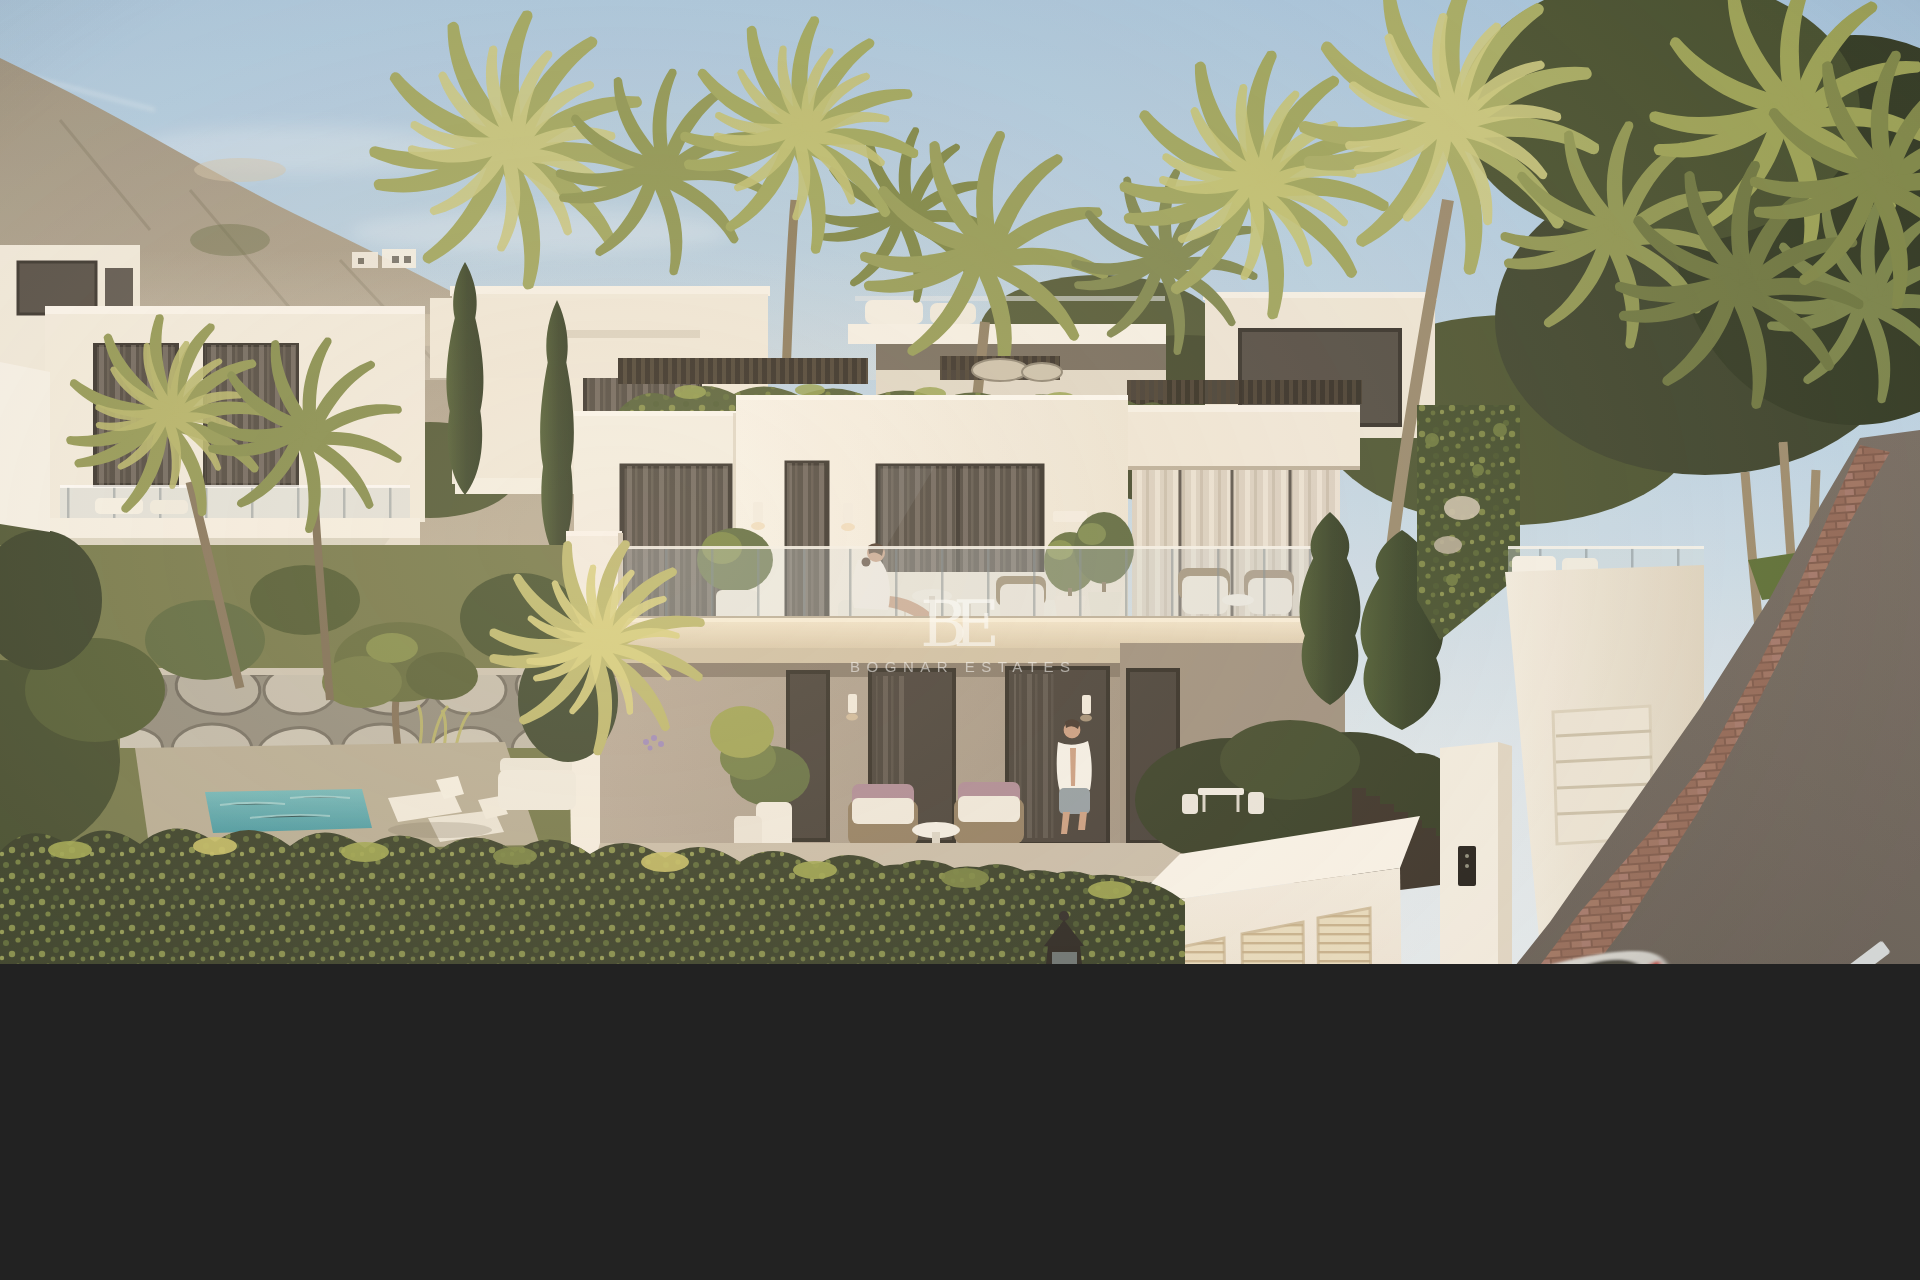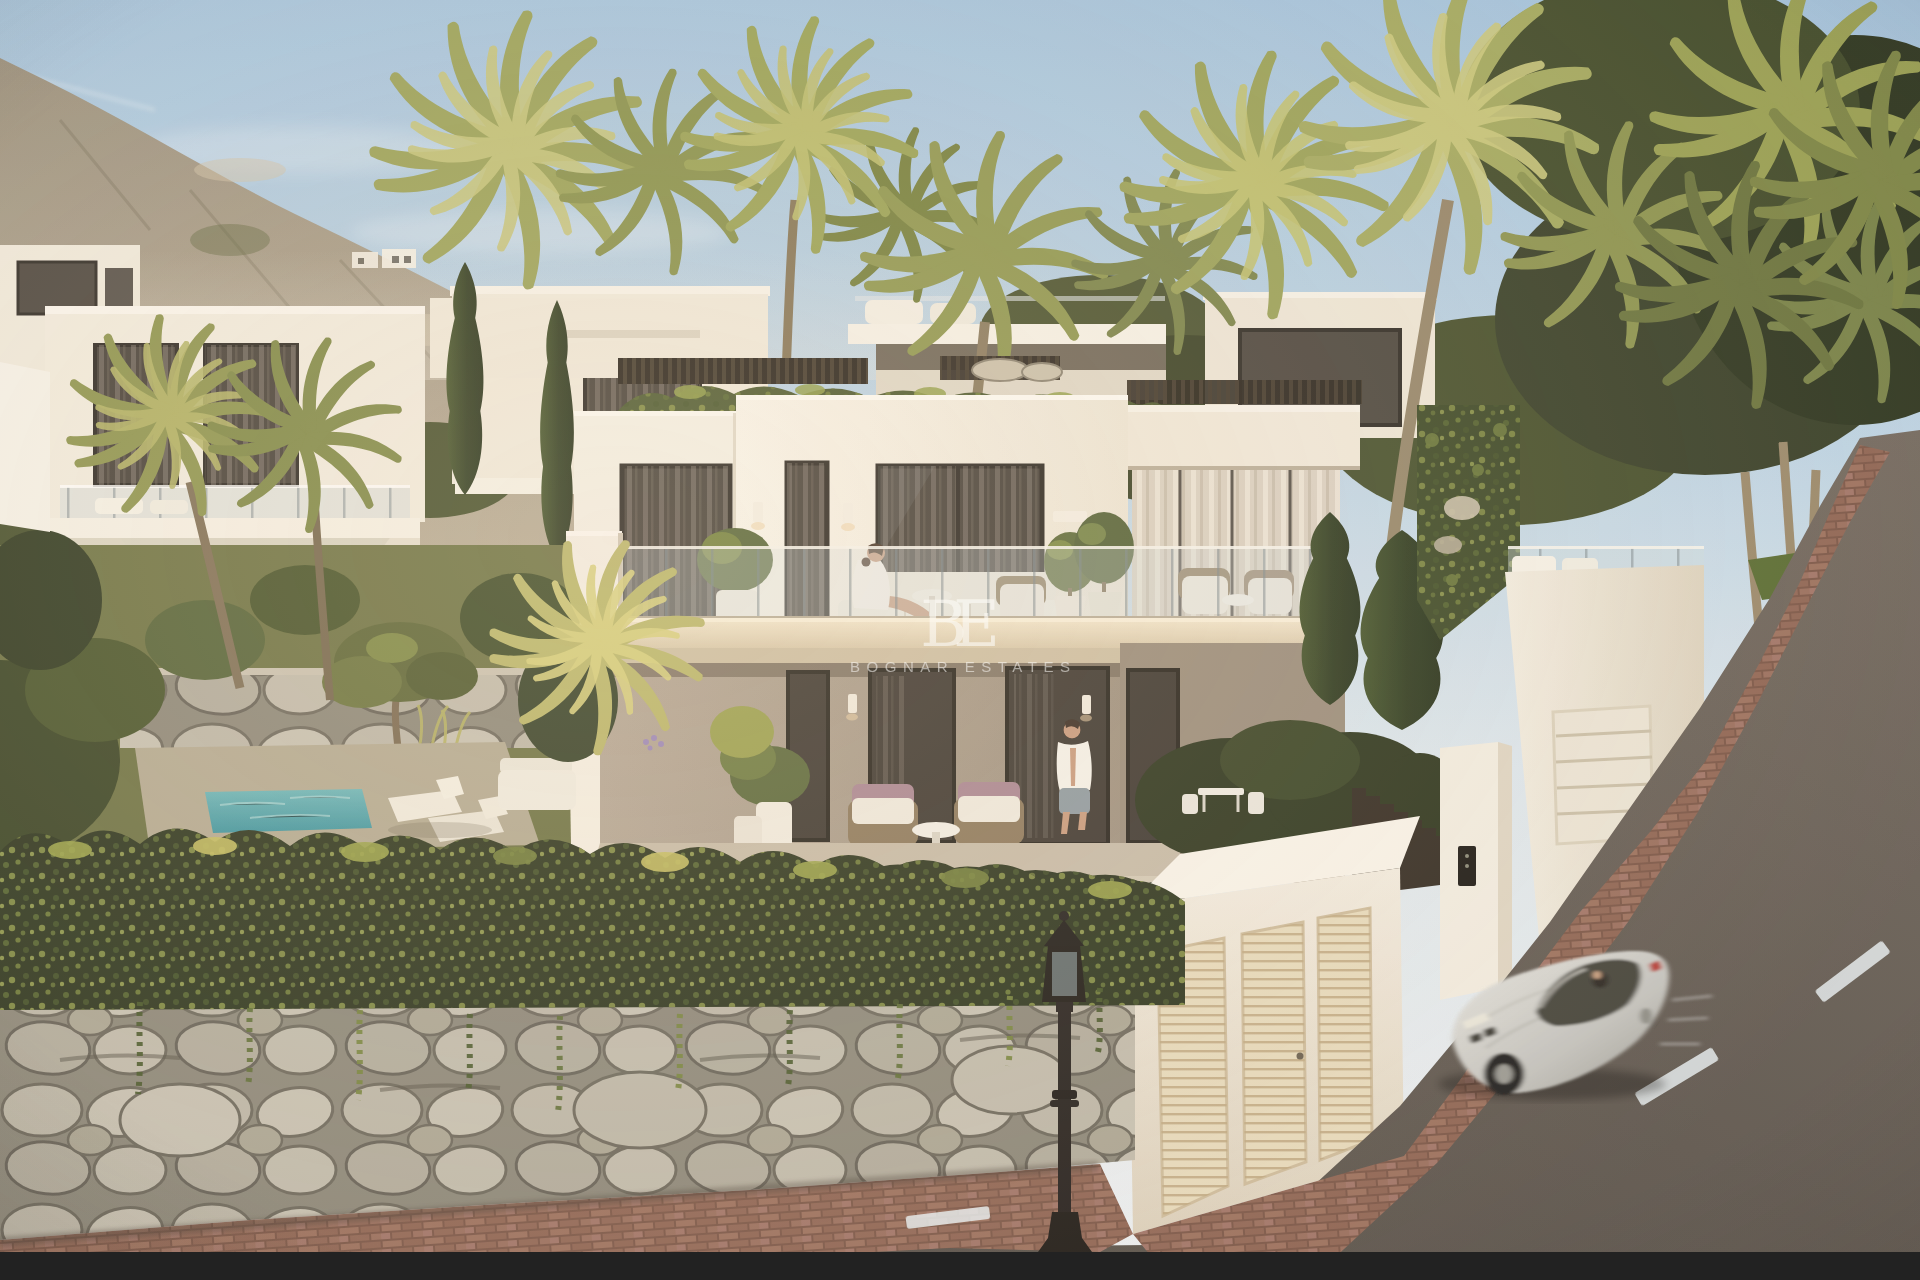--- a/index.html
+++ b/index.html
@@ -1,16 +1,16 @@
 <!DOCTYPE html>
 <html><head>
 <meta charset="utf-8">
 <style>
   html,body{margin:0;padding:0;background:#222;}
-  .stage{position:relative;width:1920px;height:1252px;overflow:hidden;
+  .stage{position:relative;width:1920px;height:964px;overflow:hidden;
          font-family:"Liberation Sans", sans-serif;}
   .stage svg{position:absolute;inset:0;display:block;}
   .watermark{position:absolute;left:0;right:0;top:592px;text-align:center;
              pointer-events:none;user-select:none;}
   .wm-monogram{font-family:"DejaVu Serif", serif;font-size:64px;line-height:1;
                color:rgba(252,250,246,.62);letter-spacing:-14px;
                padding-right:14px;font-weight:400;}
   .wm-wordmark{margin-top:2px;font-family:"Liberation Sans", sans-serif;
                font-size:15px;letter-spacing:6.5px;padding-left:6.5px;
                color:rgba(252,250,246,.55);font-weight:400;}

